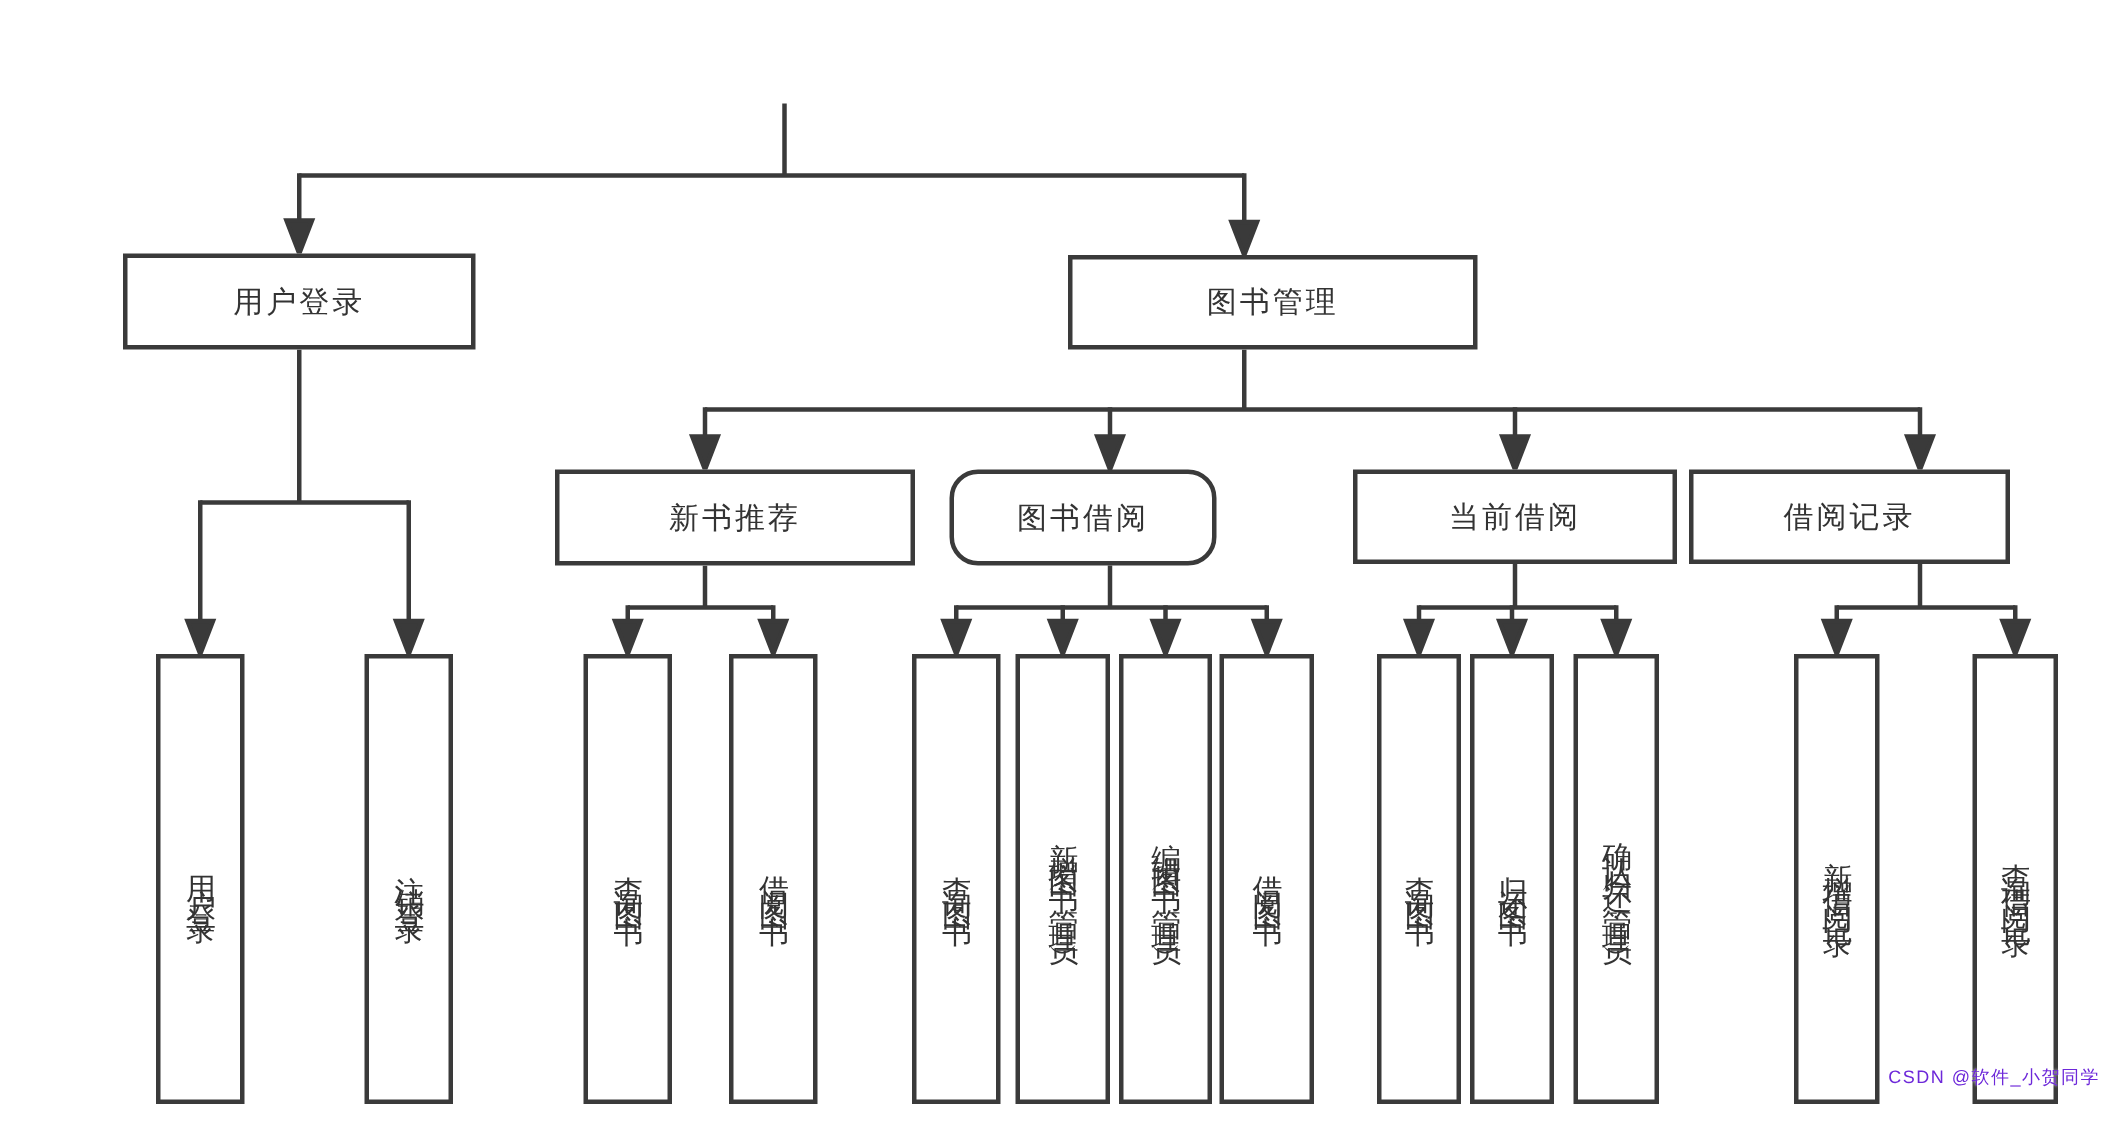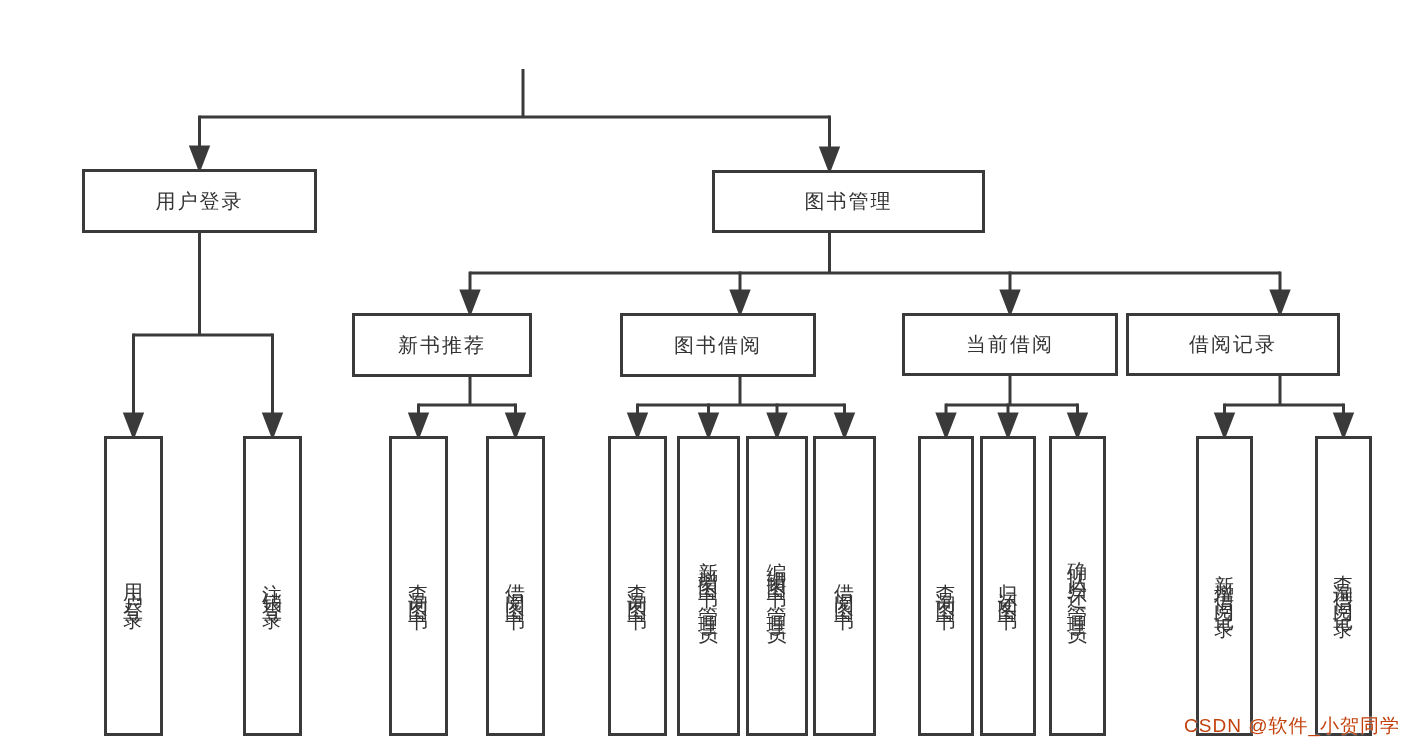--- a/index.html
+++ b/index.html
@@ -48,44 +48,44 @@
     font-size: 20px;
     line-height: 1;
     letter-spacing: 9px;
     color: #333333;
     white-space: nowrap;
   }
   
   .n-root   { left: 21px;  top: 13px;  width: 1004px; height: 56px; }
   .n-login  { left: 82px;  top: 169px; width: 235px;  height: 64px; }
   .n-mgmt   { left: 712px; top: 170px; width: 273px;  height: 63px; }
-  .n-newrec { left: 352px; top: 313px; width: 180px;  height: 64px; }
-  .n-borrow { left: 620px; top: 313px; width: 196px;  height: 64px; }
+  .n-newrec { left: 370px; top: 313px; width: 240px;  height: 64px; }
+  .n-borrow { left: 633px; top: 313px; width: 178px;  height: 64px; border-radius: 19px; }
   .n-current{ left: 902px; top: 313px; width: 216px;  height: 63px; text-align: center; }
   .n-record { left: 1126px;top: 313px; width: 214px;  height: 63px; }
   
   .v1  { left: 104px;  width: 59px; }
   .v2  { left: 243px;  width: 59px; }
   .v3  { left: 389px;  width: 59px; }
   .v4  { left: 486px;  width: 59px; }
   .v5  { left: 608px;  width: 59px; }
   .v6  { left: 677px;  width: 63px; }
   .v7  { left: 746px;  width: 62px; }
   .v8  { left: 813px;  width: 63px; }
   .v9  { left: 918px;  width: 56px; }
   .v10 { left: 980px;  width: 56px; }
   .v11 { left: 1049px; width: 57px; }
   .v12 { left: 1196px; width: 57px; }
   .v13 { left: 1315px; width: 57px; }
   .watermark {
     position: absolute;
     right: 5px;
-    bottom: 8px;
-    font-size: 19px;
-    color: #c2410c;
+    bottom: 20px;
+    font-size: 12px;
+    color: #6d28d9;
     text-shadow: 0 0 2px #ffffff;
     z-index: 2;
     letter-spacing: 1px;
   }
 </style>
 </head>
 <body>
 
 <div class="canvas">
 

